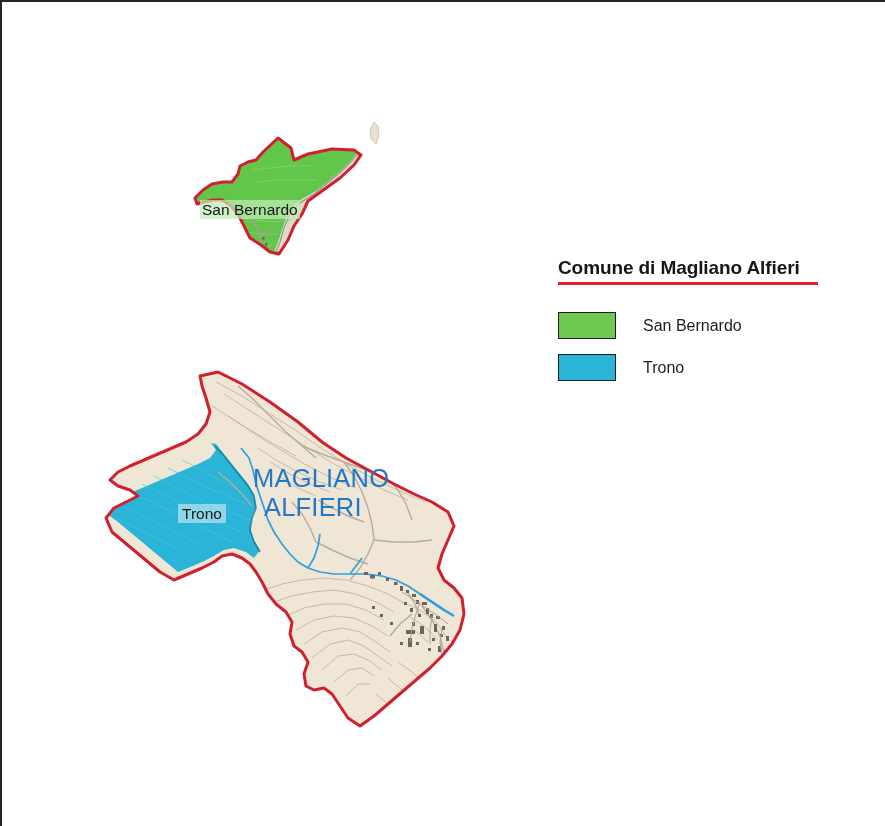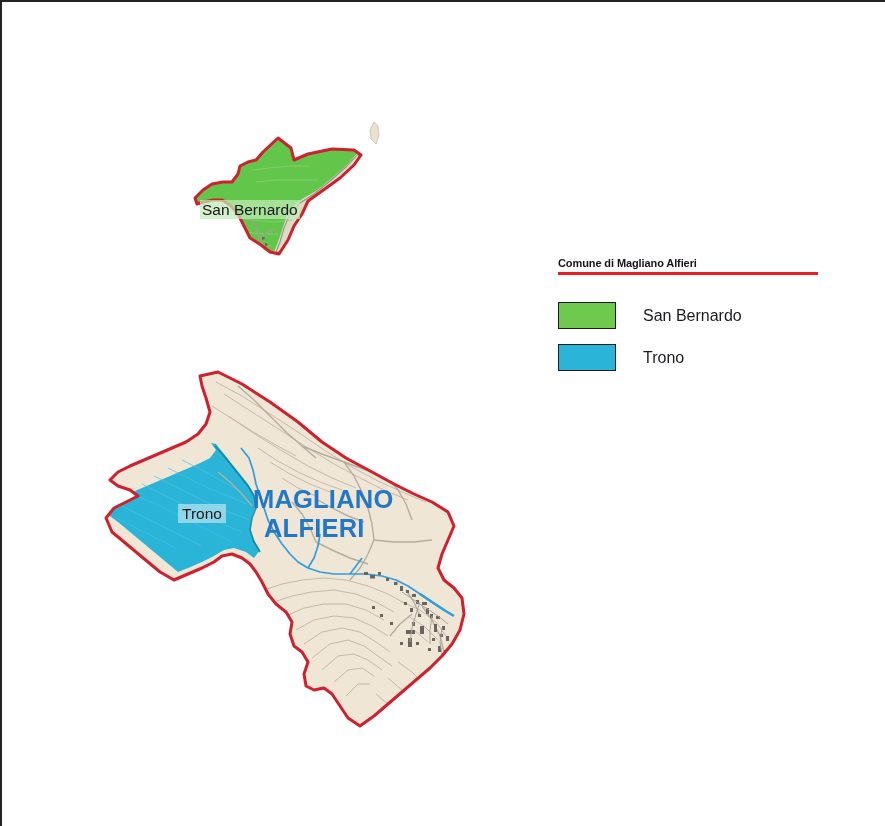--- a/index.html
+++ b/index.html
@@ -29,21 +29,21 @@
     height: 826px;
   }
   
   #legend {
     position: absolute;
     left: 556px;
     top: 255px;
     width: 300px;
   }
   #legend-title {
-    font-size: 11px;
+    font-size: 19px;
     font-weight: bold;
     color: #15161a;
     letter-spacing: -0.1px;
     white-space: nowrap;
     padding-bottom: 3px;
   }
   #legend-rule {
     height: 2.5px;
     background: #ee1c25;
     width: 260px;
@@ -86,23 +86,23 @@
     left: 176px;
     top: 502px;
     font-size: 15.5px;
     color: #15161a;
     background: rgba(168, 222, 238, 0.80);
     padding: 1px 4px;
     line-height: 17px;
   }
   #label-magliano {
     left: 251px;
-    top: 483px;
+    top: 462px;
     font-size: 25.5px;
-    font-weight: bold;
+    font-weight: normal;
     color: #2278c8;
     line-height: 29px;
     letter-spacing: 0.2px;
   }
   #label-magliano span { display: block; }
   #label-magliano .ln2 { padding-left: 11px; }
 </style>
 </head>
 <body>
 

